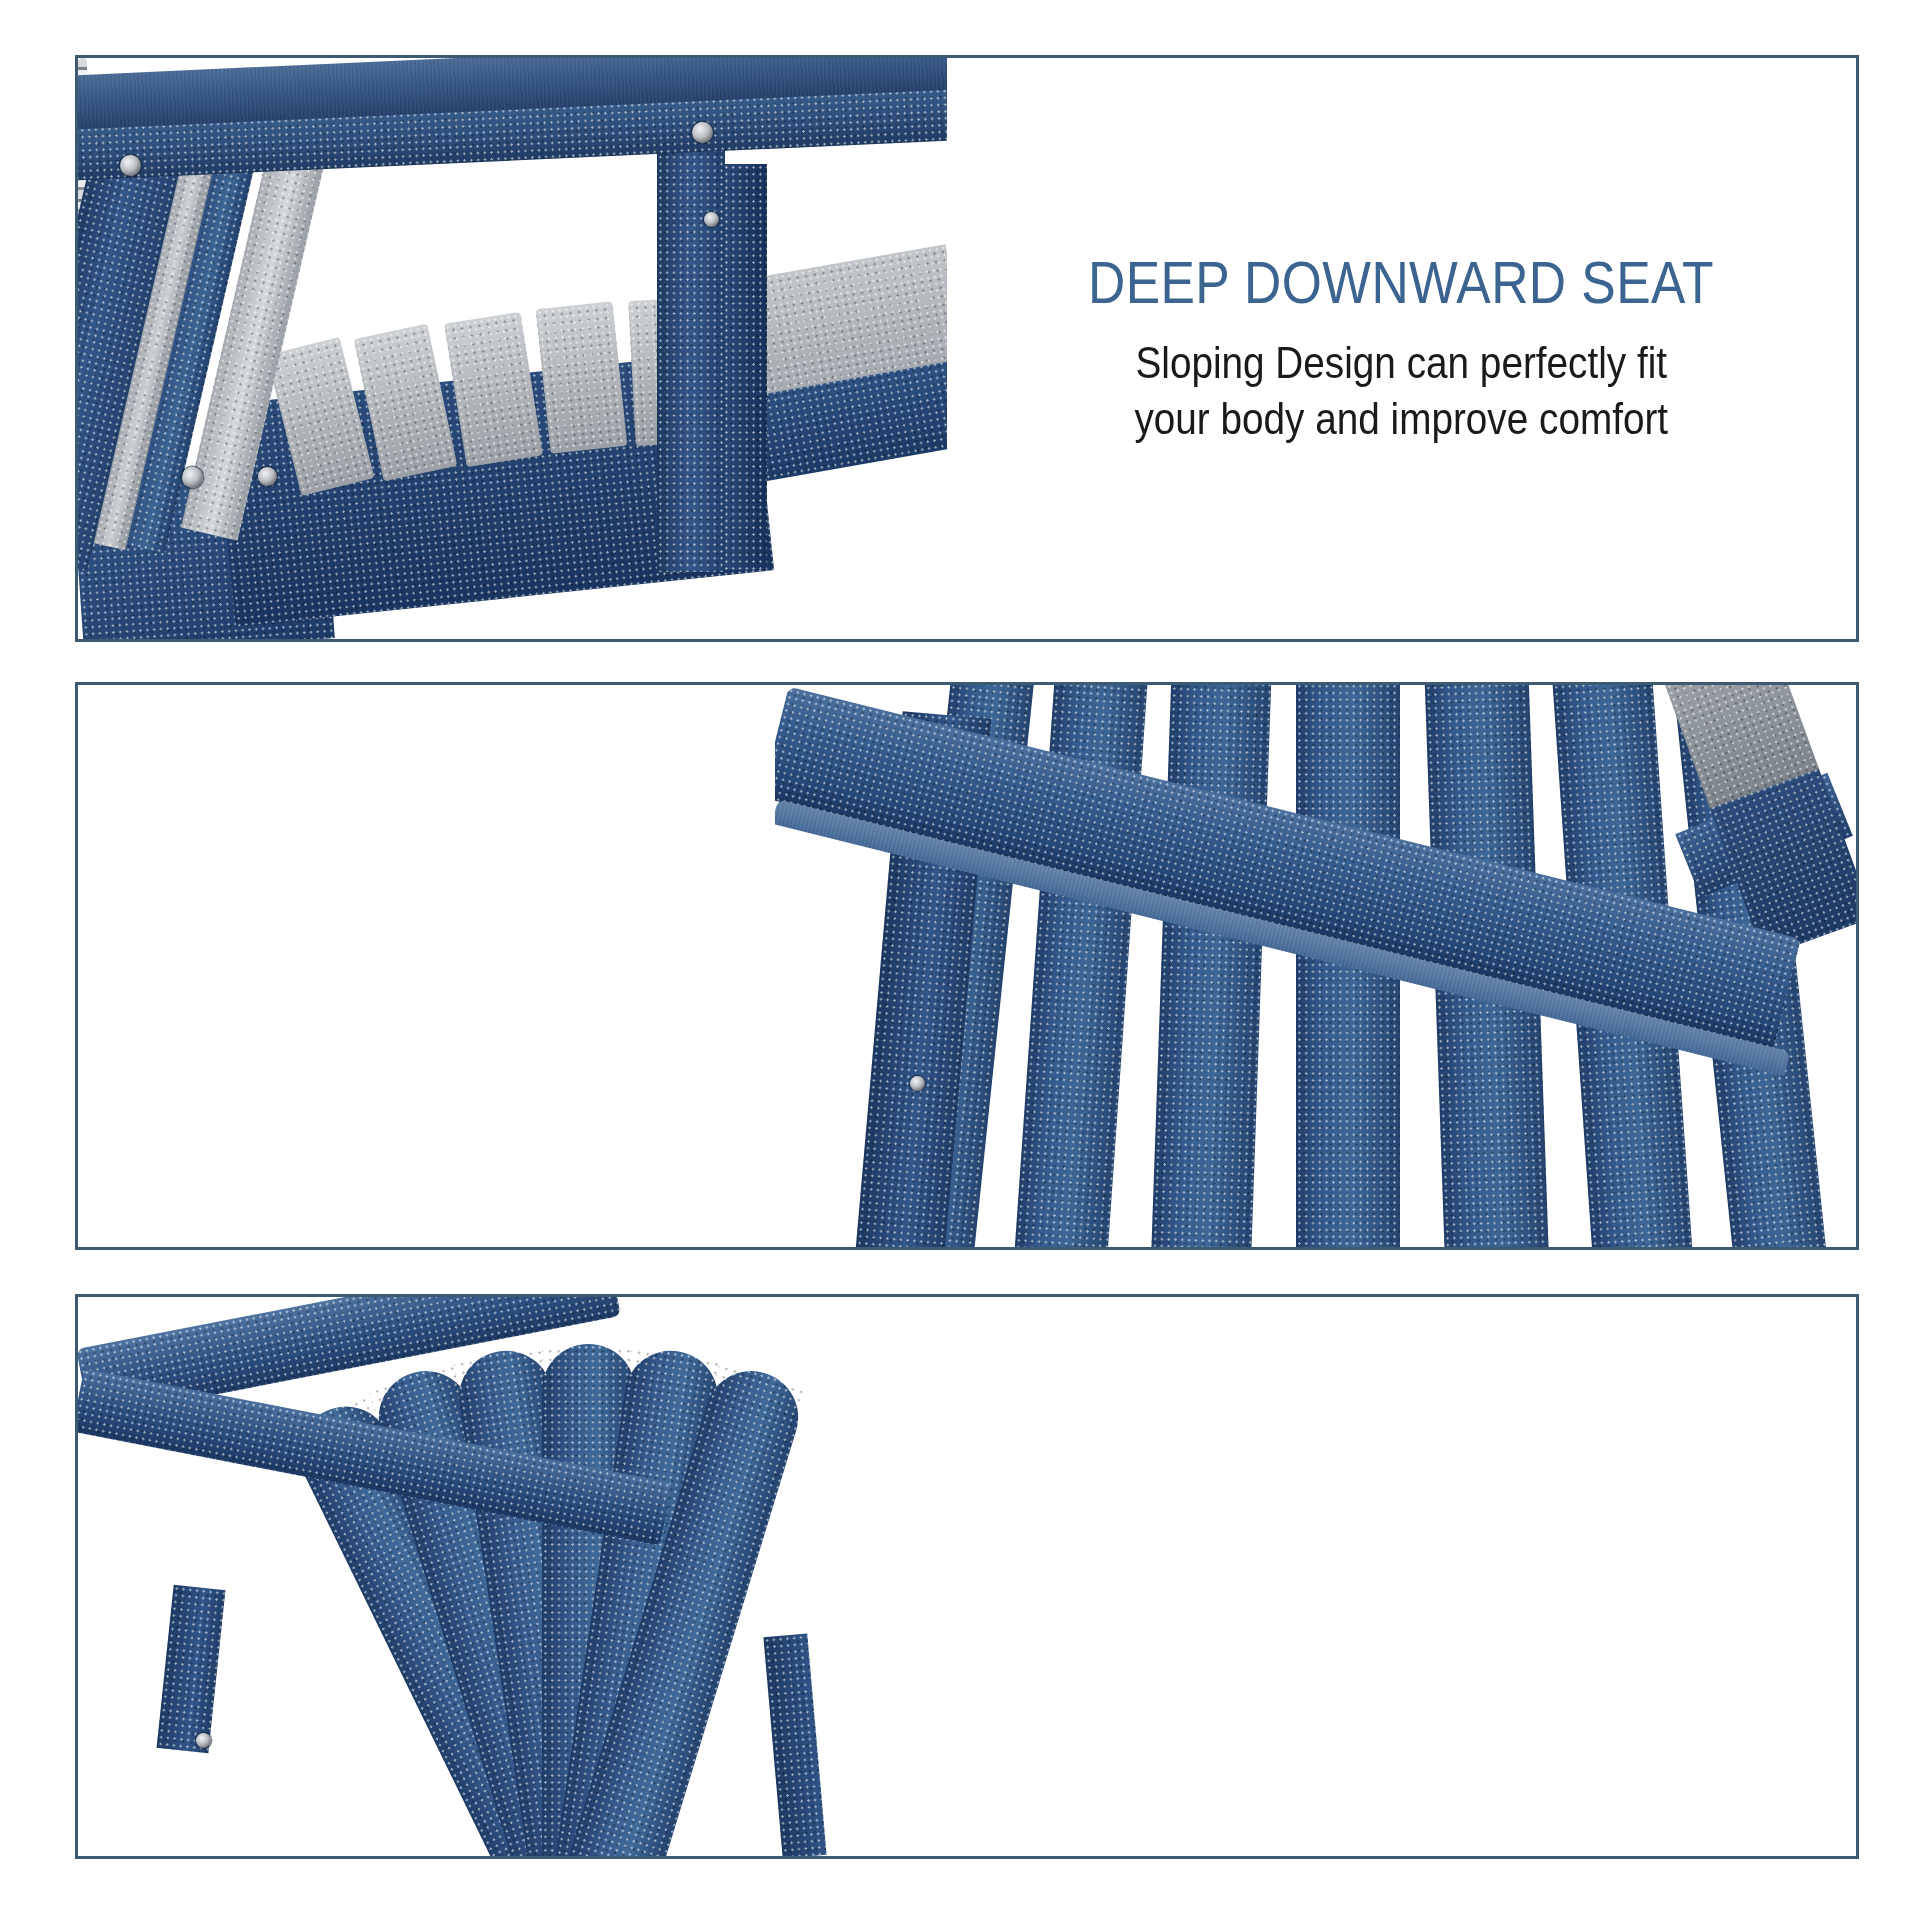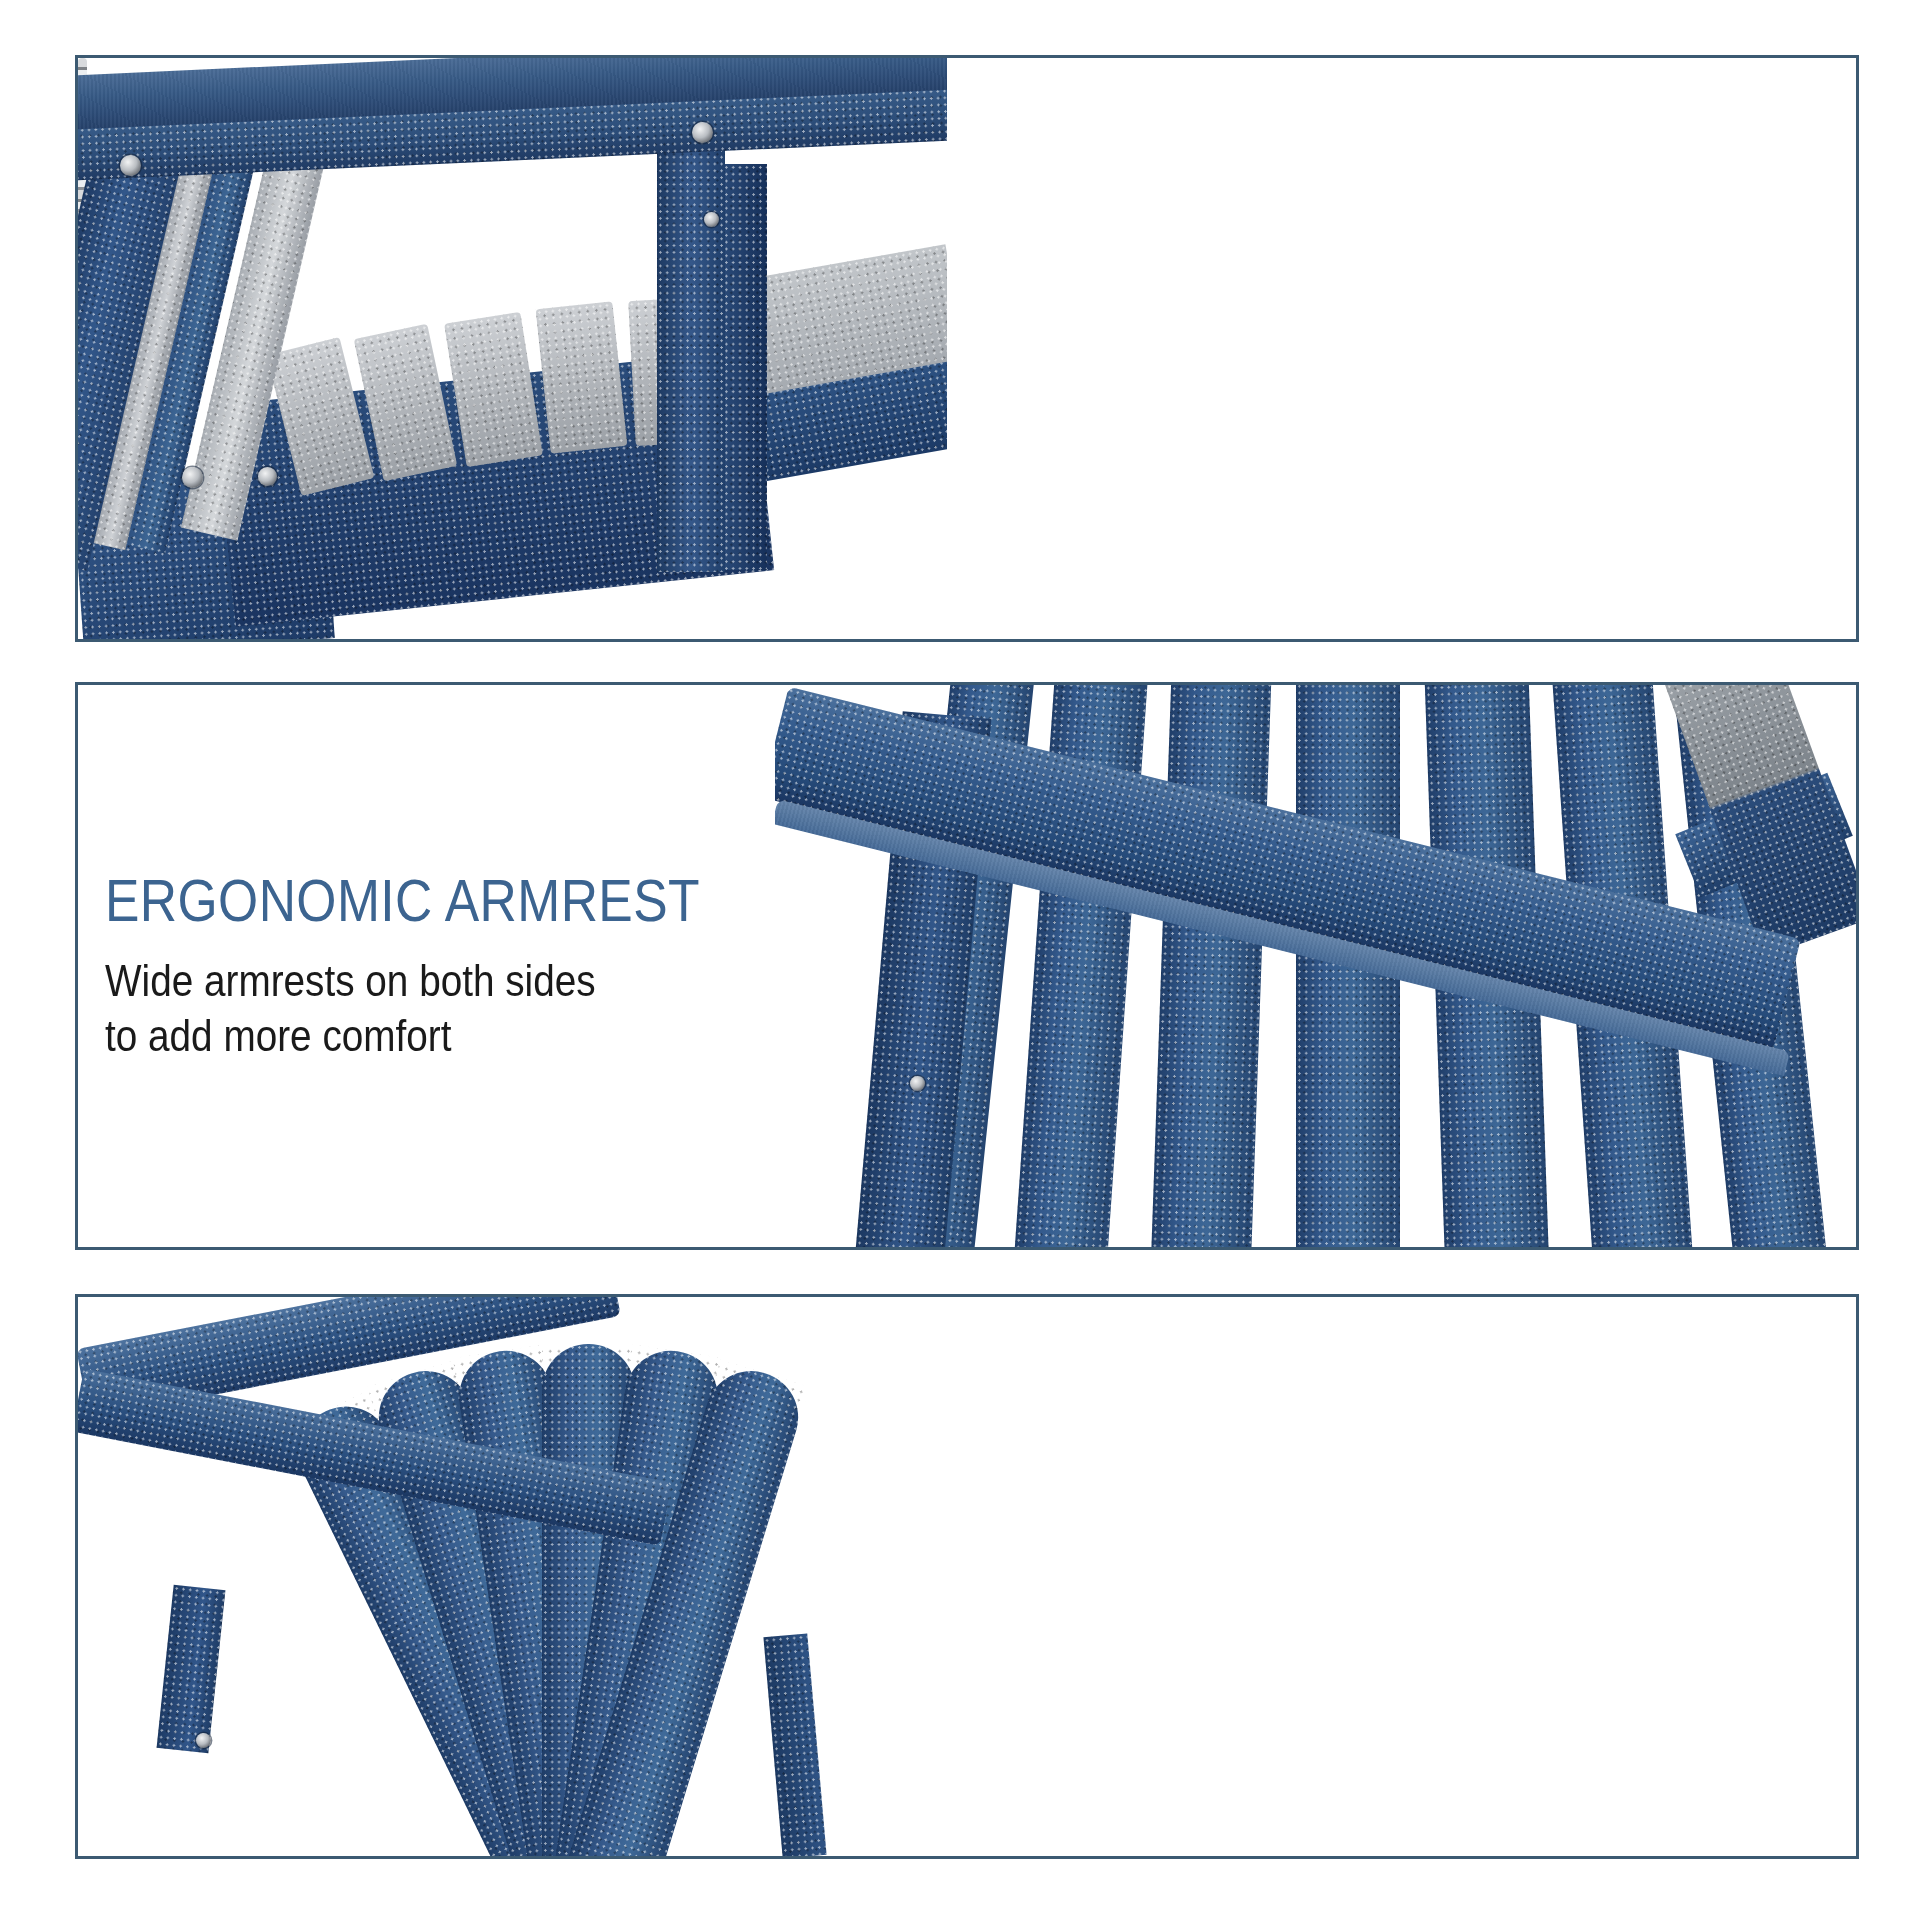--- a/index.html
+++ b/index.html
@@ -279,31 +279,31 @@
       <div class="bl top-rail">
           <span class="grain"></span>
         </div>
 
       <div class="screw" style="left:42px;top:97px;width:21px;height:21px;"></div>
       <div class="screw" style="left:614px;top:64px;width:21px;height:21px;"></div>
       <div class="screw" style="left:104px;top:409px;width:21px;height:21px;"></div>
       <div class="screw" style="left:180px;top:409px;width:19.3px;height:19.3px;"></div>
     </div>
 
-  </div>
-
-  <div class="panel" id="panel-2">
-
-    <div class="txt" id="tx2" style="left:0;width:869px;align-items:flex-start;padding-left:27px;box-sizing:border-box;text-align:left;">
-      <div class="head l-head">ERGONOMIC ARMREST</div>
-      <div class="sub l-sub">
-        <div>Wide armrests on both sides</div>
-        <div>to add more comfort</div>
+    <div class="txt" id="tx1" style="left:869px;width:908px;align-items:center;text-align:center;">
+      <div class="head c-head">DEEP DOWNWARD SEAT</div>
+      <div class="sub c-sub">
+        <div>Sloping Design can perfectly fit</div>
+        <div>your body and improve comfort</div>
       </div>
     </div>
+  </div>
+
+  <div class="panel" id="panel-2">
+
 
     <div class="photo" id="ph2">
       <div class="bslat" style="left:145px;top:-19.3px;width:83px;height:618px;transform:rotate(6deg);">
           <span class="speck"></span>
         </div>
       <div class="bslat" style="left:259px;top:-29px;width:93px;height:637px;transform:rotate(4deg);">
           <span class="speck"></span>
         </div>
       <div class="bslat" style="left:386px;top:-39px;width:100px;height:657px;transform:rotate(2deg);">
           <span class="speck"></span>

